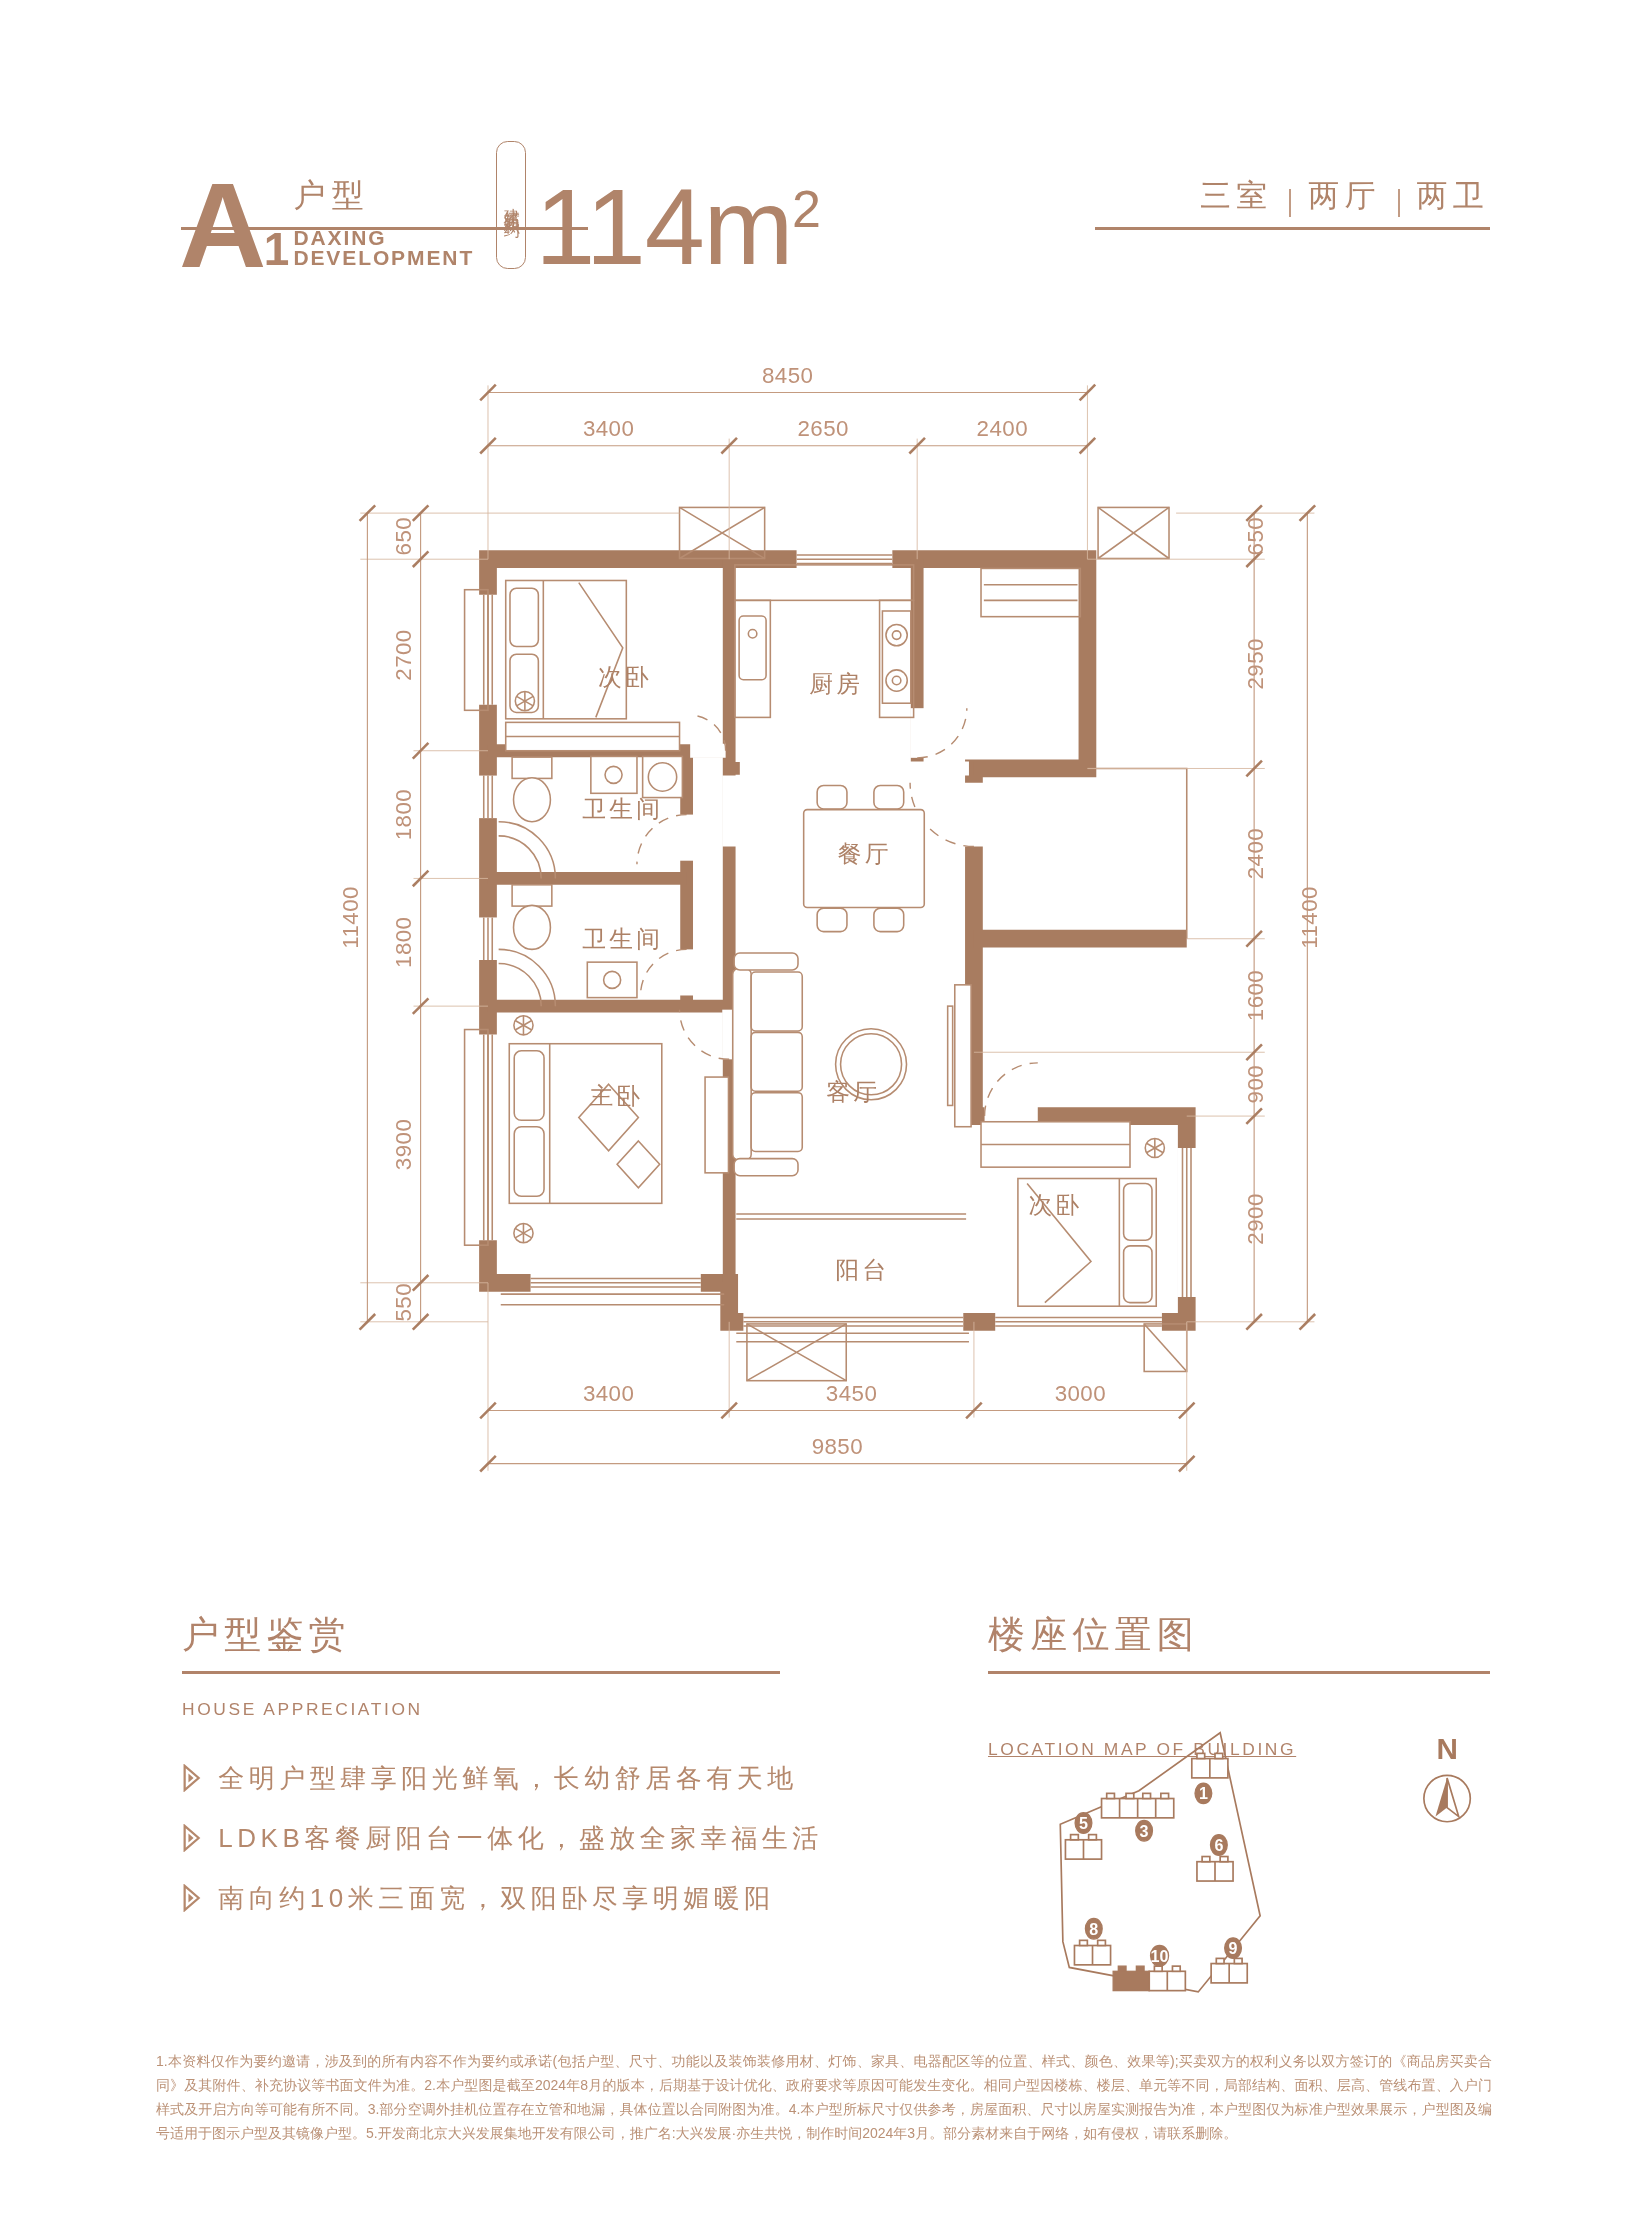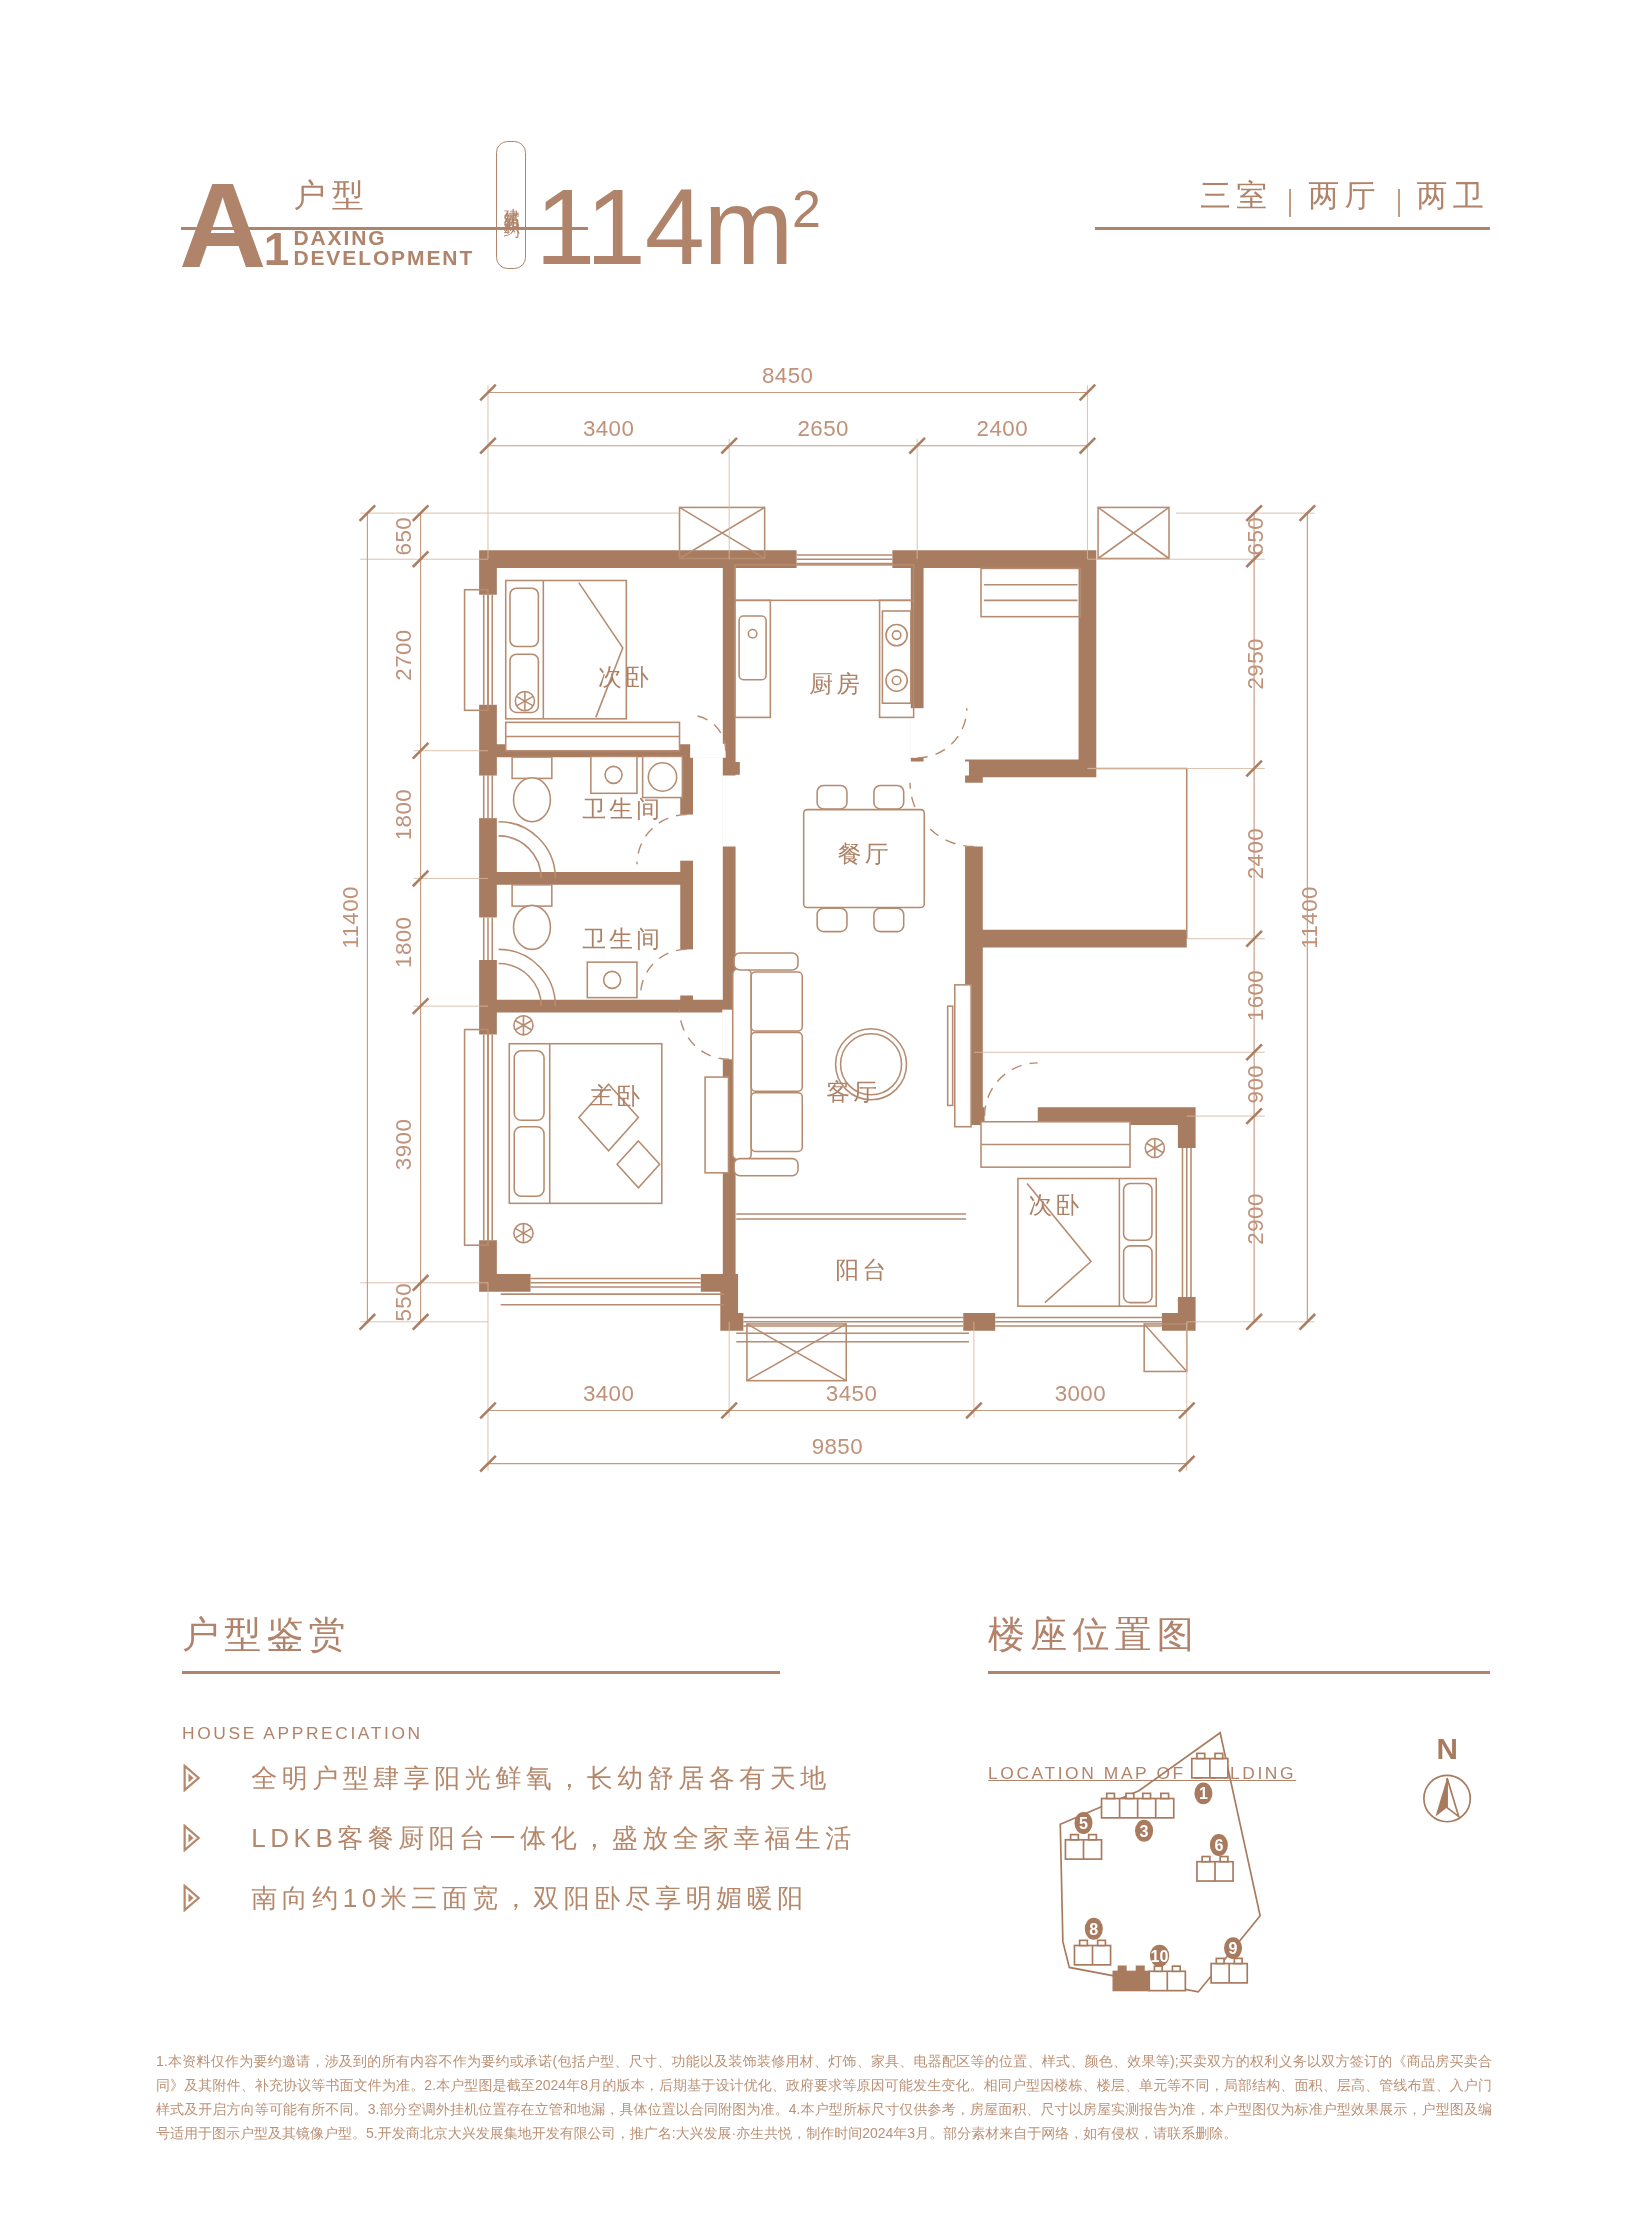--- a/index.html
+++ b/index.html
@@ -16,25 +16,25 @@
     display:flex;align-items:center;justify-content:center;}
   .area-badge span{writing-mode:vertical-rl;font-size:16px;color:#b0846a;letter-spacing:3.9px;}
   .area-num{font-size:108px;line-height:84px;color:#b0846a;letter-spacing:-1.3px;margin-left:9px;font-weight:500;}
   .area-sup{font-size:52px;vertical-align:37px;letter-spacing:0;}
   .hdr-rule-l{left:181px;top:227px;width:407px;height:3.2px;background:#b0846a;}
   .hdr-rule-r{left:1095px;top:227px;width:395px;height:3.2px;background:#b0846a;}
   .hdr-right{right:156px;top:175px;display:flex;align-items:flex-end;color:#b0846a;font-size:31px;letter-spacing:5.2px;}
   .tag-sep{display:inline-block;width:1.9px;height:28px;background:#c29c85;margin:0 17px;}
   
   .sec-title{font-size:37px;color:#b1836a;letter-spacing:5.2px;}
-  .sec-sub{font-size:17.4px;color:#b1836a;letter-spacing:2.6px;margin-top:33px;}
+  .sec-sub{font-size:17.4px;color:#b1836a;letter-spacing:2.6px;margin-top:9px;}
   .rule{height:2.6px;background:#b1836a;}
   
   .bullets{left:182px;top:1748px;width:774px;}
-  .b-row{display:flex;align-items:center;height:60px;gap:33px;}
+  .b-row{display:flex;align-items:center;height:60px;}
   .b-ico{width:19.3px;height:28px;margin-right:17px;flex:0 0 19.3px;}
   .b-txt{font-size:26px;color:#b5886c;letter-spacing:4.5px;white-space:nowrap;}
   
   .disc{left:156px;top:2049px;width:1336px;font-size:14px;line-height:24px;color:#bb9176;text-align:justify;}
   
   .w-ext{stroke:#a87c60;stroke-width:250;fill:none;}
   .w-int{stroke:#a87c60;stroke-width:180;fill:none;}
   .gap{stroke:#ffffff;stroke-width:270;fill:none;}
   .gap-i{stroke:#ffffff;stroke-width:195;fill:none;}
   .tl{stroke:#b68c71;stroke-width:22;fill:none;}

